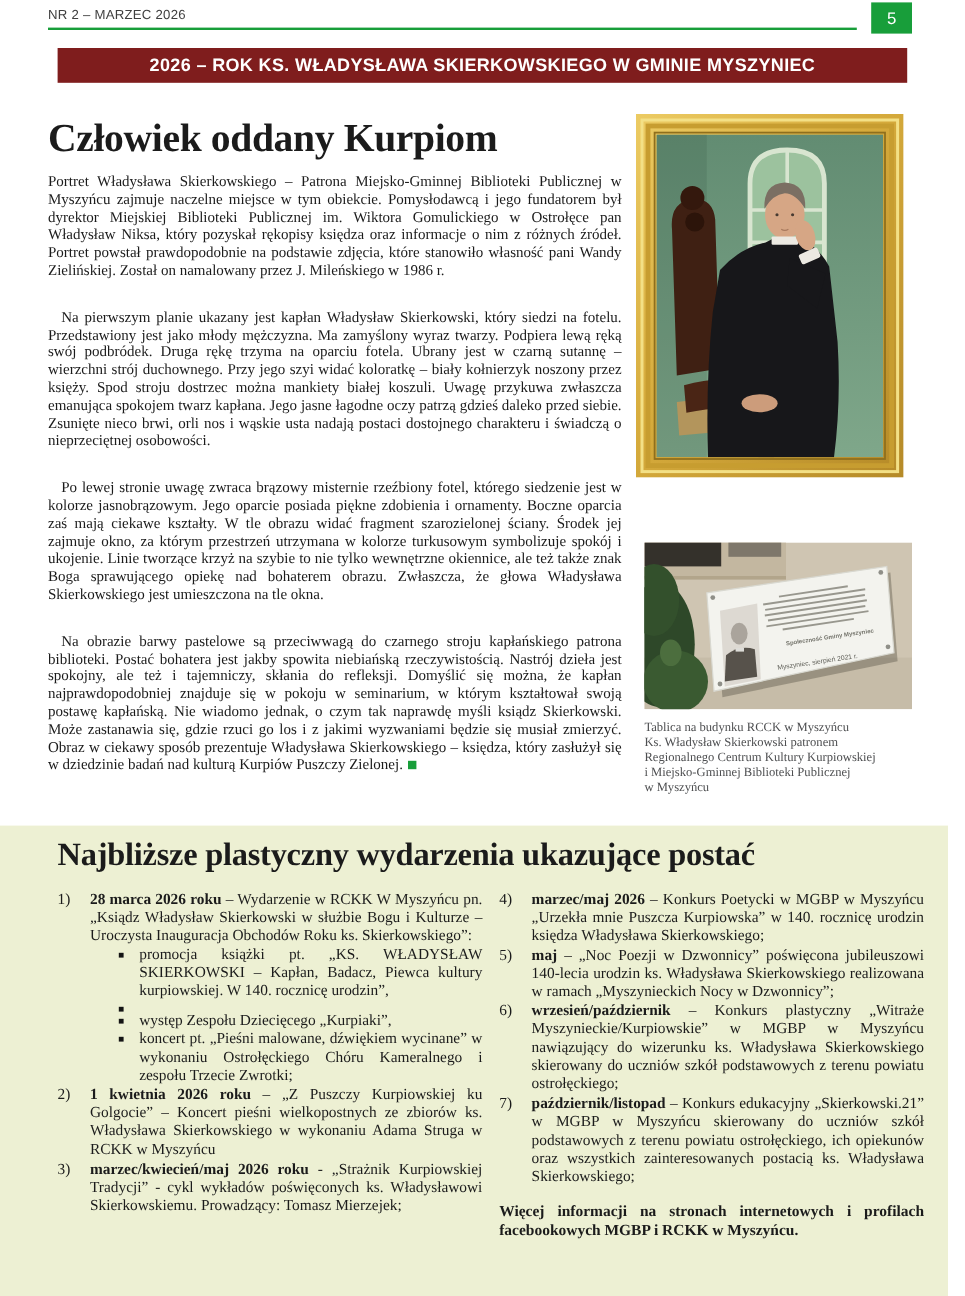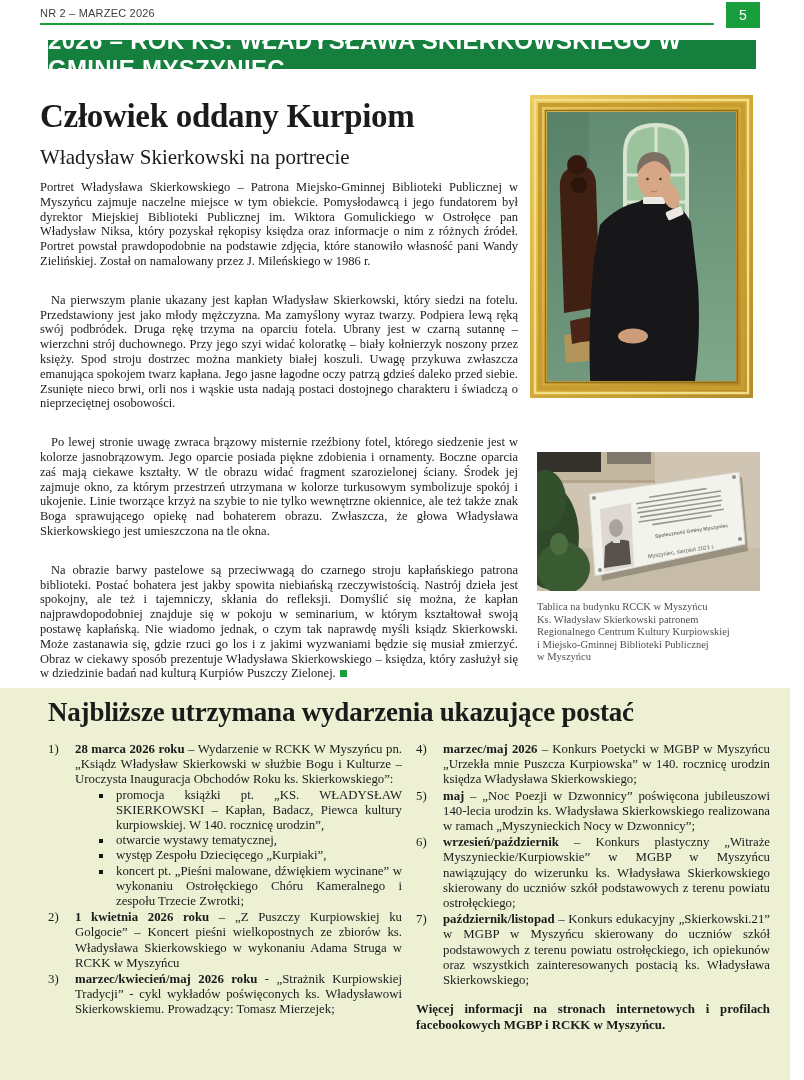--- a/index.html
+++ b/index.html
@@ -9,22 +9,22 @@
 
   
   .hdr-issue { position:absolute; left:40px; top:7px; font-family:"Liberation Sans",sans-serif;
                font-size:11px; color:#3f3f3f; letter-spacing:.2px; }
   .hdr-rule  { position:absolute; left:40px; top:23px; width:674px; height:2px; background:#189e3a; }
   .hdr-pagebox { position:absolute; left:726px; top:2px; width:34px; height:26px; background:#189e3a;
                  color:#fff; font-family:"Liberation Sans",sans-serif; font-size:14px;
                  display:flex; align-items:center; justify-content:center; }
 
   
-  .banner { position:absolute; left:48px; top:40px; width:708px; height:29px; background:#15803d;
-            color:#fff; font-family:"Liberation Sans",sans-serif; font-weight:700; font-size:24px;
+  .banner { position:absolute; left:48px; top:40px; width:708px; height:29px; background:#7f1d1d;
+            color:#fff; font-family:"Liberation Sans",sans-serif; font-weight:700; font-size:15px;
             letter-spacing:.3px; display:flex; align-items:center; justify-content:center; }
 
   
   .article-col { position:absolute; left:40px; top:98px; width:478px; }
   .article-title { font-size:33px; line-height:37px; font-weight:700; letter-spacing:-.3px; }
   .article-subtitle { font-size:21px; line-height:27px; font-weight:400; margin-top:9px; }
   .article-body { margin-top:9px; }
   .para { font-size:12.5px; line-height:14.8px; text-align:justify; }
   .para.ind { text-indent:11px;margin-top:24px; }
   .endmark { display:inline-block; width:7px; height:7px; background:#189e3a; margin-left:4px; }
@@ -56,21 +56,20 @@
 
 <div class="hdr-issue">NR 2 – MARZEC 2026</div>
 <div class="hdr-rule"></div>
 <div class="hdr-pagebox">5</div>
 
 <div class="banner">2026 – ROK KS. WŁADYSŁAWA SKIERKOWSKIEGO W GMINIE MYSZYNIEC</div>
 
 <div class="article-col">
   <div class="article-title">Człowiek oddany Kurpiom</div>
   <div class="article-subtitle">
-    <div>Władysław Skierkowski na portrecie</div>
   </div>
   <div class="article-body">
       <p class="para">Portret Władysława Skierkowskiego – Patrona Miejsko-Gminnej Biblioteki Publicznej w Myszyńcu zajmuje naczelne miejsce w tym obiekcie. Pomysłodawcą i jego fundatorem był dyrektor Miejskiej Biblioteki Publicznej im. Wiktora Gomulickiego w Ostrołęce pan Władysław Niksa, który pozyskał rękopisy księdza oraz informacje o nim z różnych źródeł. Portret powstał prawdopodobnie na podstawie zdjęcia, które stanowiło własność pani Wandy Zielińskiej. Został on namalowany przez J. Mileńskiego w 1986 r.</p>
       <p class="para ind">Na pierwszym planie ukazany jest kapłan Władysław Skierkowski, który siedzi na fotelu. Przedstawiony jest jako młody mężczyzna. Ma zamyślony wyraz twarzy. Podpiera lewą ręką swój podbródek. Druga rękę trzyma na oparciu fotela. Ubrany jest w czarną sutannę – wierzchni strój duchownego. Przy jego szyi widać koloratkę – biały kołnierzyk noszony przez księży. Spod stroju dostrzec można mankiety białej koszuli. Uwagę przykuwa zwłaszcza emanująca spokojem twarz kapłana. Jego jasne łagodne oczy patrzą gdzieś daleko przed siebie. Zsunięte nieco brwi, orli nos i wąskie usta nadają postaci dostojnego charakteru i świadczą o nieprzeciętnej osobowości.</p>
       <p class="para ind">Po lewej stronie uwagę zwraca brązowy misternie rzeźbiony fotel, którego siedzenie jest w kolorze jasnobrązowym. Jego oparcie posiada piękne zdobienia i ornamenty. Boczne oparcia zaś mają ciekawe kształty. W tle obrazu widać fragment szarozielonej ściany. Środek jej zajmuje okno, za którym przestrzeń utrzymana w kolorze turkusowym symbolizuje spokój i ukojenie. Linie tworzące krzyż na szybie to nie tylko wewnętrzne okiennice, ale też także znak Boga sprawującego opiekę nad bohaterem obrazu. Zwłaszcza, że głowa Władysława Skierkowskiego jest umieszczona na tle okna.</p>
       <p class="para ind">Na obrazie barwy pastelowe są przeciwwagą do czarnego stroju kapłańskiego patrona biblioteki. Postać bohatera jest jakby spowita niebiańską rzeczywistością. Nastrój dzieła jest spokojny, ale też i tajemniczy, skłania do refleksji. Domyślić się można, że kapłan najprawdopodobniej znajduje się w pokoju w seminarium, w którym kształtował swoją postawę kapłańską. Nie wiadomo jednak, o czym tak naprawdę myśli ksiądz Skierkowski. Może zastanawia się, gdzie rzuci go los i z jakimi wyzwaniami będzie się musiał zmierzyć. Obraz w ciekawy sposób prezentuje Władysława Skierkowskiego – księdza, który zasłużył się w dziedzinie badań nad kulturą Kurpiów Puszczy Zielonej.<span class="endmark"></span></p>
     </div>
 </div>
 
 <div class="portrait-wrap">
@@ -173,32 +172,31 @@
 <div class="photo-caption">
     <div class="cap-line">Tablica na budynku RCCK w Myszyńcu</div>
     <div class="cap-line">Ks. Władysław Skierkowski patronem</div>
     <div class="cap-line">Regionalnego Centrum Kultury Kurpiowskiej</div>
     <div class="cap-line">i Miejsko-Gminnej Biblioteki Publicznej</div>
     <div class="cap-line">w Myszyńcu</div>
   </div>
 
 <div class="events">
   <div class="events-title">
-    <div>Najbliższe utrzymana wydarzenia ukazujące postać</div>
+    <div>Najbliższe plastyczny wydarzenia ukazujące postać</div>
   </div>
   <div class="events-cols">
     <div class="ecol">
         <div class="item">
           <span class="num">1)</span>
           <div class="ibody"><span class="lead">28 marca 2026 roku</span><span class="rest"> – Wydarzenie w RCKK W Myszyńcu pn. „Ksiądz Władysław Skierkowski w służbie Bogu i Kulturze – Uroczysta Inauguracja Obchodów Roku ks. Skierkowskiego”:</span><div class="bullet">
               <span class="bmark"></span>
               <span class="btext">promocja książki pt. „KS. WŁADYSŁAW SKIERKOWSKI – Kapłan, Badacz, Piewca kultury kurpiowskiej. W 140. rocznicę urodzin”,</span>
             </div><div class="bullet">
               <span class="bmark"></span>
-              <span class="btext">otwarcie wystawy tematycznej,</span>
             </div><div class="bullet">
               <span class="bmark"></span>
               <span class="btext">występ Zespołu Dziecięcego „Kurpiaki”,</span>
             </div><div class="bullet">
               <span class="bmark"></span>
               <span class="btext">koncert pt. „Pieśni malowane, dźwiękiem wycinane” w wykonaniu Ostrołęckiego Chóru Kameralnego i zespołu Trzecie Zwrotki;</span>
             </div></div>
         </div>
         <div class="item">
           <span class="num">2)</span>

